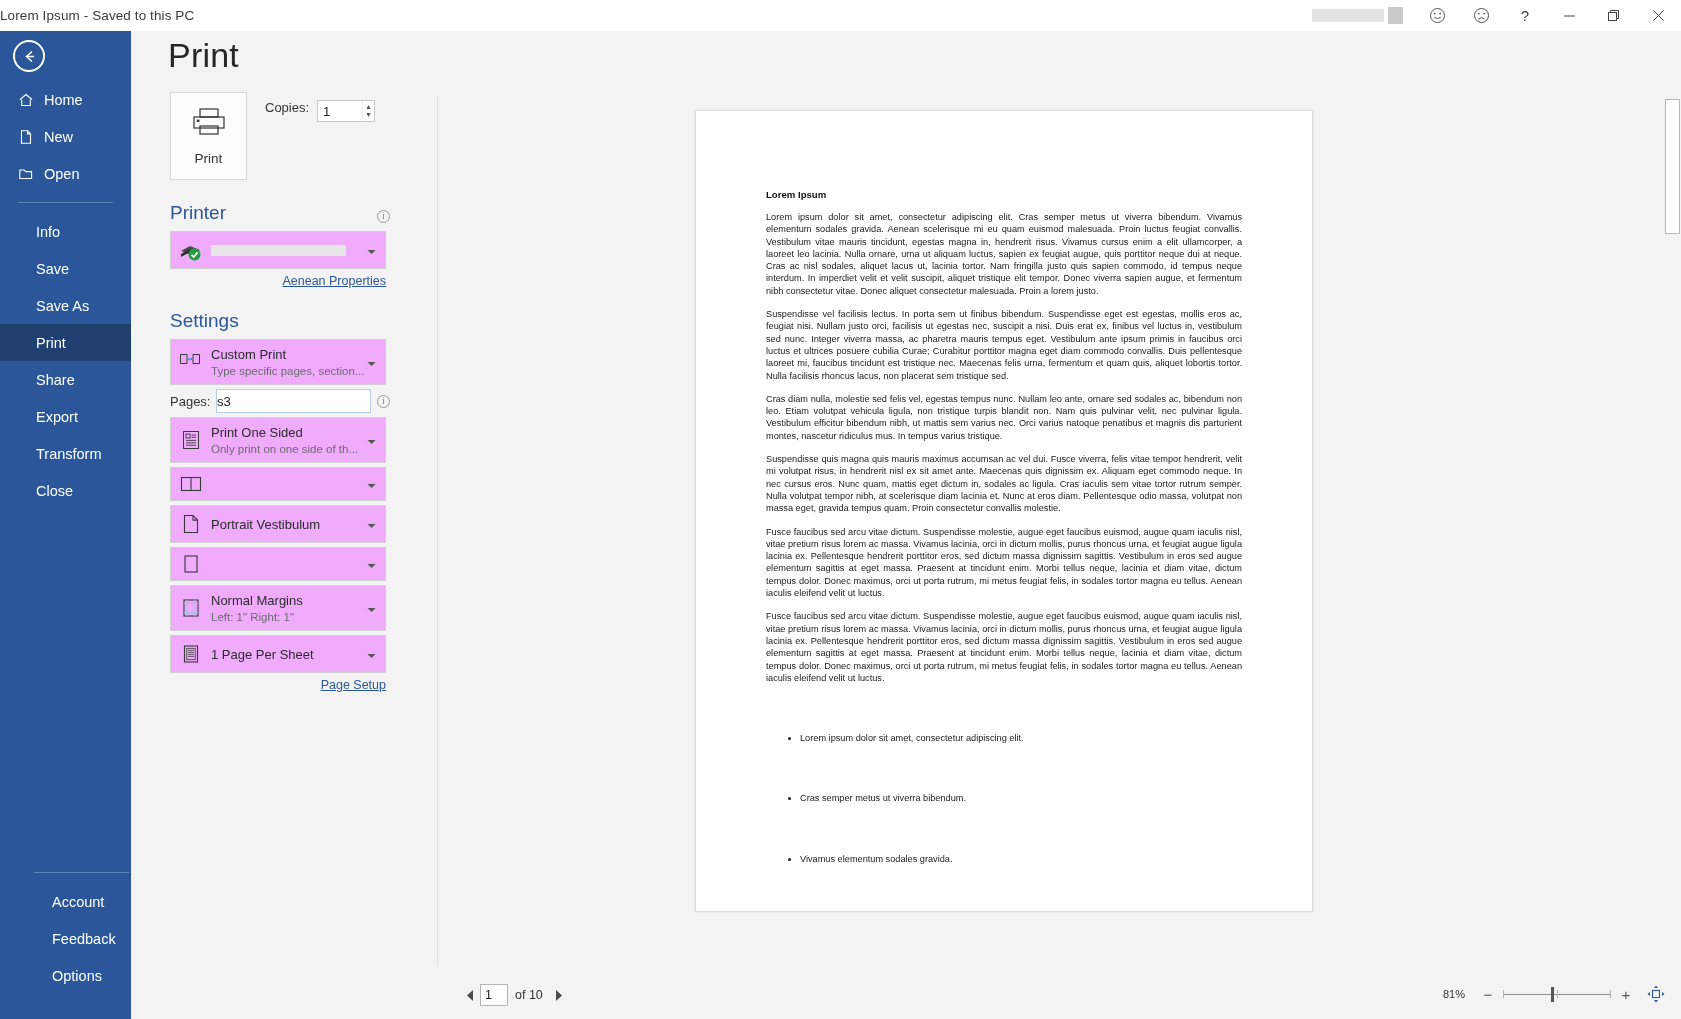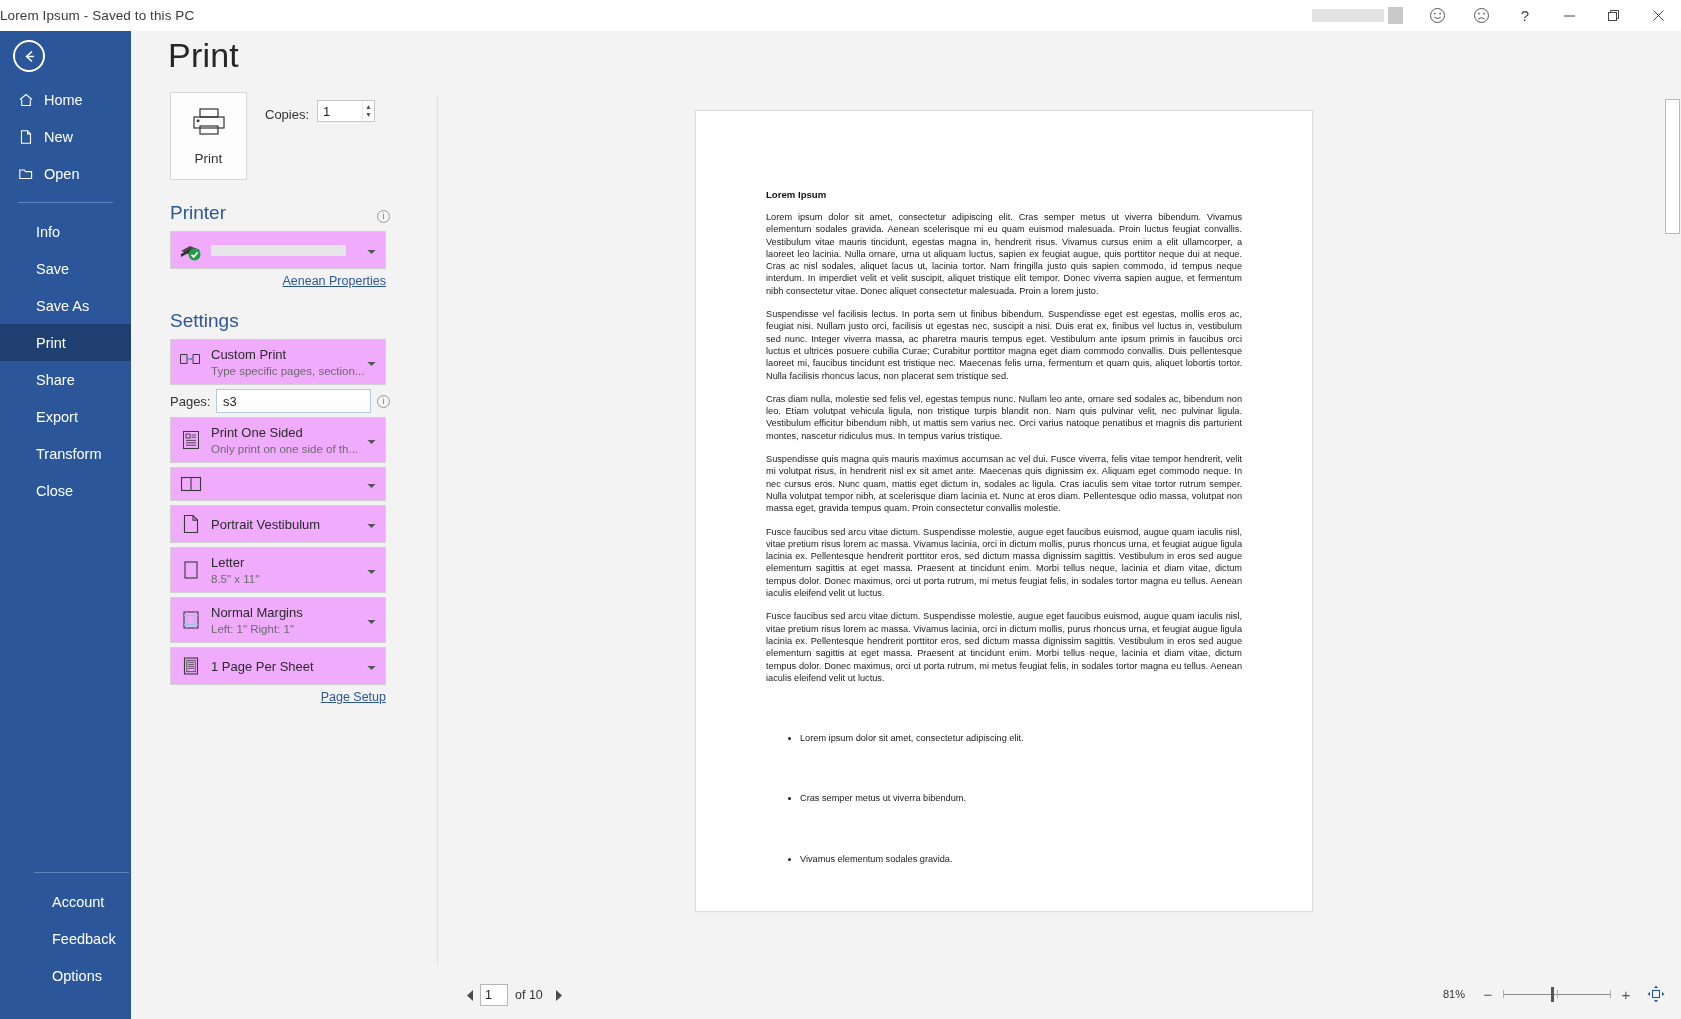--- a/index.html
+++ b/index.html
@@ -63,21 +63,21 @@
   
   .settings-col { position: absolute; top: 92px; left: 170px; width: 222px; }
 
   .print-row { display: flex; align-items: flex-start; }
   .print-big-btn {
     width: 77px; height: 88px; border: 1px solid #d6d6d6; background: #fdfdfd;
     display: flex; flex-direction: column; align-items: center; justify-content: center;
     cursor: pointer;
   }
   .print-big-btn .lbl { font-size: 13.5px; color: #333; margin-top: 9px; }
-  .copies-wrap { display: flex; align-items: flex-end; margin-left: 18px; margin-top: 8px; }
+  .copies-wrap { display: flex; align-items: flex-start; margin-left: 18px; margin-top: 8px; }
   .copies-label { font-size: 13px; color: #333; margin-right: 8px; }
   .spin-box {
     display: flex; width: 58px; height: 22px; border: 1px solid #c8c8c8; background: #fff;
   }
   .spin-box input {
     width: 44px; border: none; outline: none; font-size: 13px; color: #222;
     padding-left: 5px; font-family: "Liberation Sans", sans-serif; background: transparent;
   }
   .spin-arrows {
     width: 14px; display: flex; flex-direction: column; justify-content: center;
@@ -111,21 +111,21 @@
 
   .link {
     display: block; text-align: right; width: 216px;
     color: #2b579a; font-size: 12.5px; text-decoration: underline; margin: 5px 0 0 0; cursor: pointer;
   }
 
   .pages-row { display: flex; align-items: center; margin: 4px 0 4px 0; }
   .pages-lbl { font-size: 13px; color: #333; width: 46px; }
   .pages-input {
     width: 155px; height: 24px; border: 1px solid #b6cbe4; background: #fff;
-    font-size: 13px; color: #222; padding-left: 6px; outline: none;
+    font-size: 13px; color: #222; outline: none;
     font-family: "Liberation Sans", sans-serif;
   }
   .pages-info {
     width: 13px; height: 13px; border: 1px solid #9a9a9a; border-radius: 50%;
     color: #7a7a7a; font-size: 9px; line-height: 11px; text-align: center;
     margin-left: 6px; cursor: pointer;
   }
 
   
   .preview-divider { position: absolute; left: 437px; top: 96px; width: 1px; height: 870px; background: #e0e0e0; }
@@ -447,24 +447,20 @@
             <path d="M0.5 1 L4.5 5 L8.5 1" fill="#555"></path>
           </svg>
       </span>
     </div>
 
     <div class="combo">
       <span class="cico">
         <svg width="22" height="24" viewBox="0 0 22 24">
           <rect x="5" y="4" width="12" height="16" fill="none" stroke="#3a3a3a" stroke-width="1.1"></rect>
         </svg>
-      </span>
-      <span class="ctext">
-        <span class="c1">Letter</span>
-        <span class="c2" style="display:block">8.5" x 11"</span>
       </span>
       <span class="caret">
         <svg width="9" height="6" viewBox="0 0 9 6">
             <path d="M0.5 1 L4.5 5 L8.5 1" fill="#555"></path>
           </svg>
       </span>
     </div>
 
     <div class="combo">
       <span class="cico">

